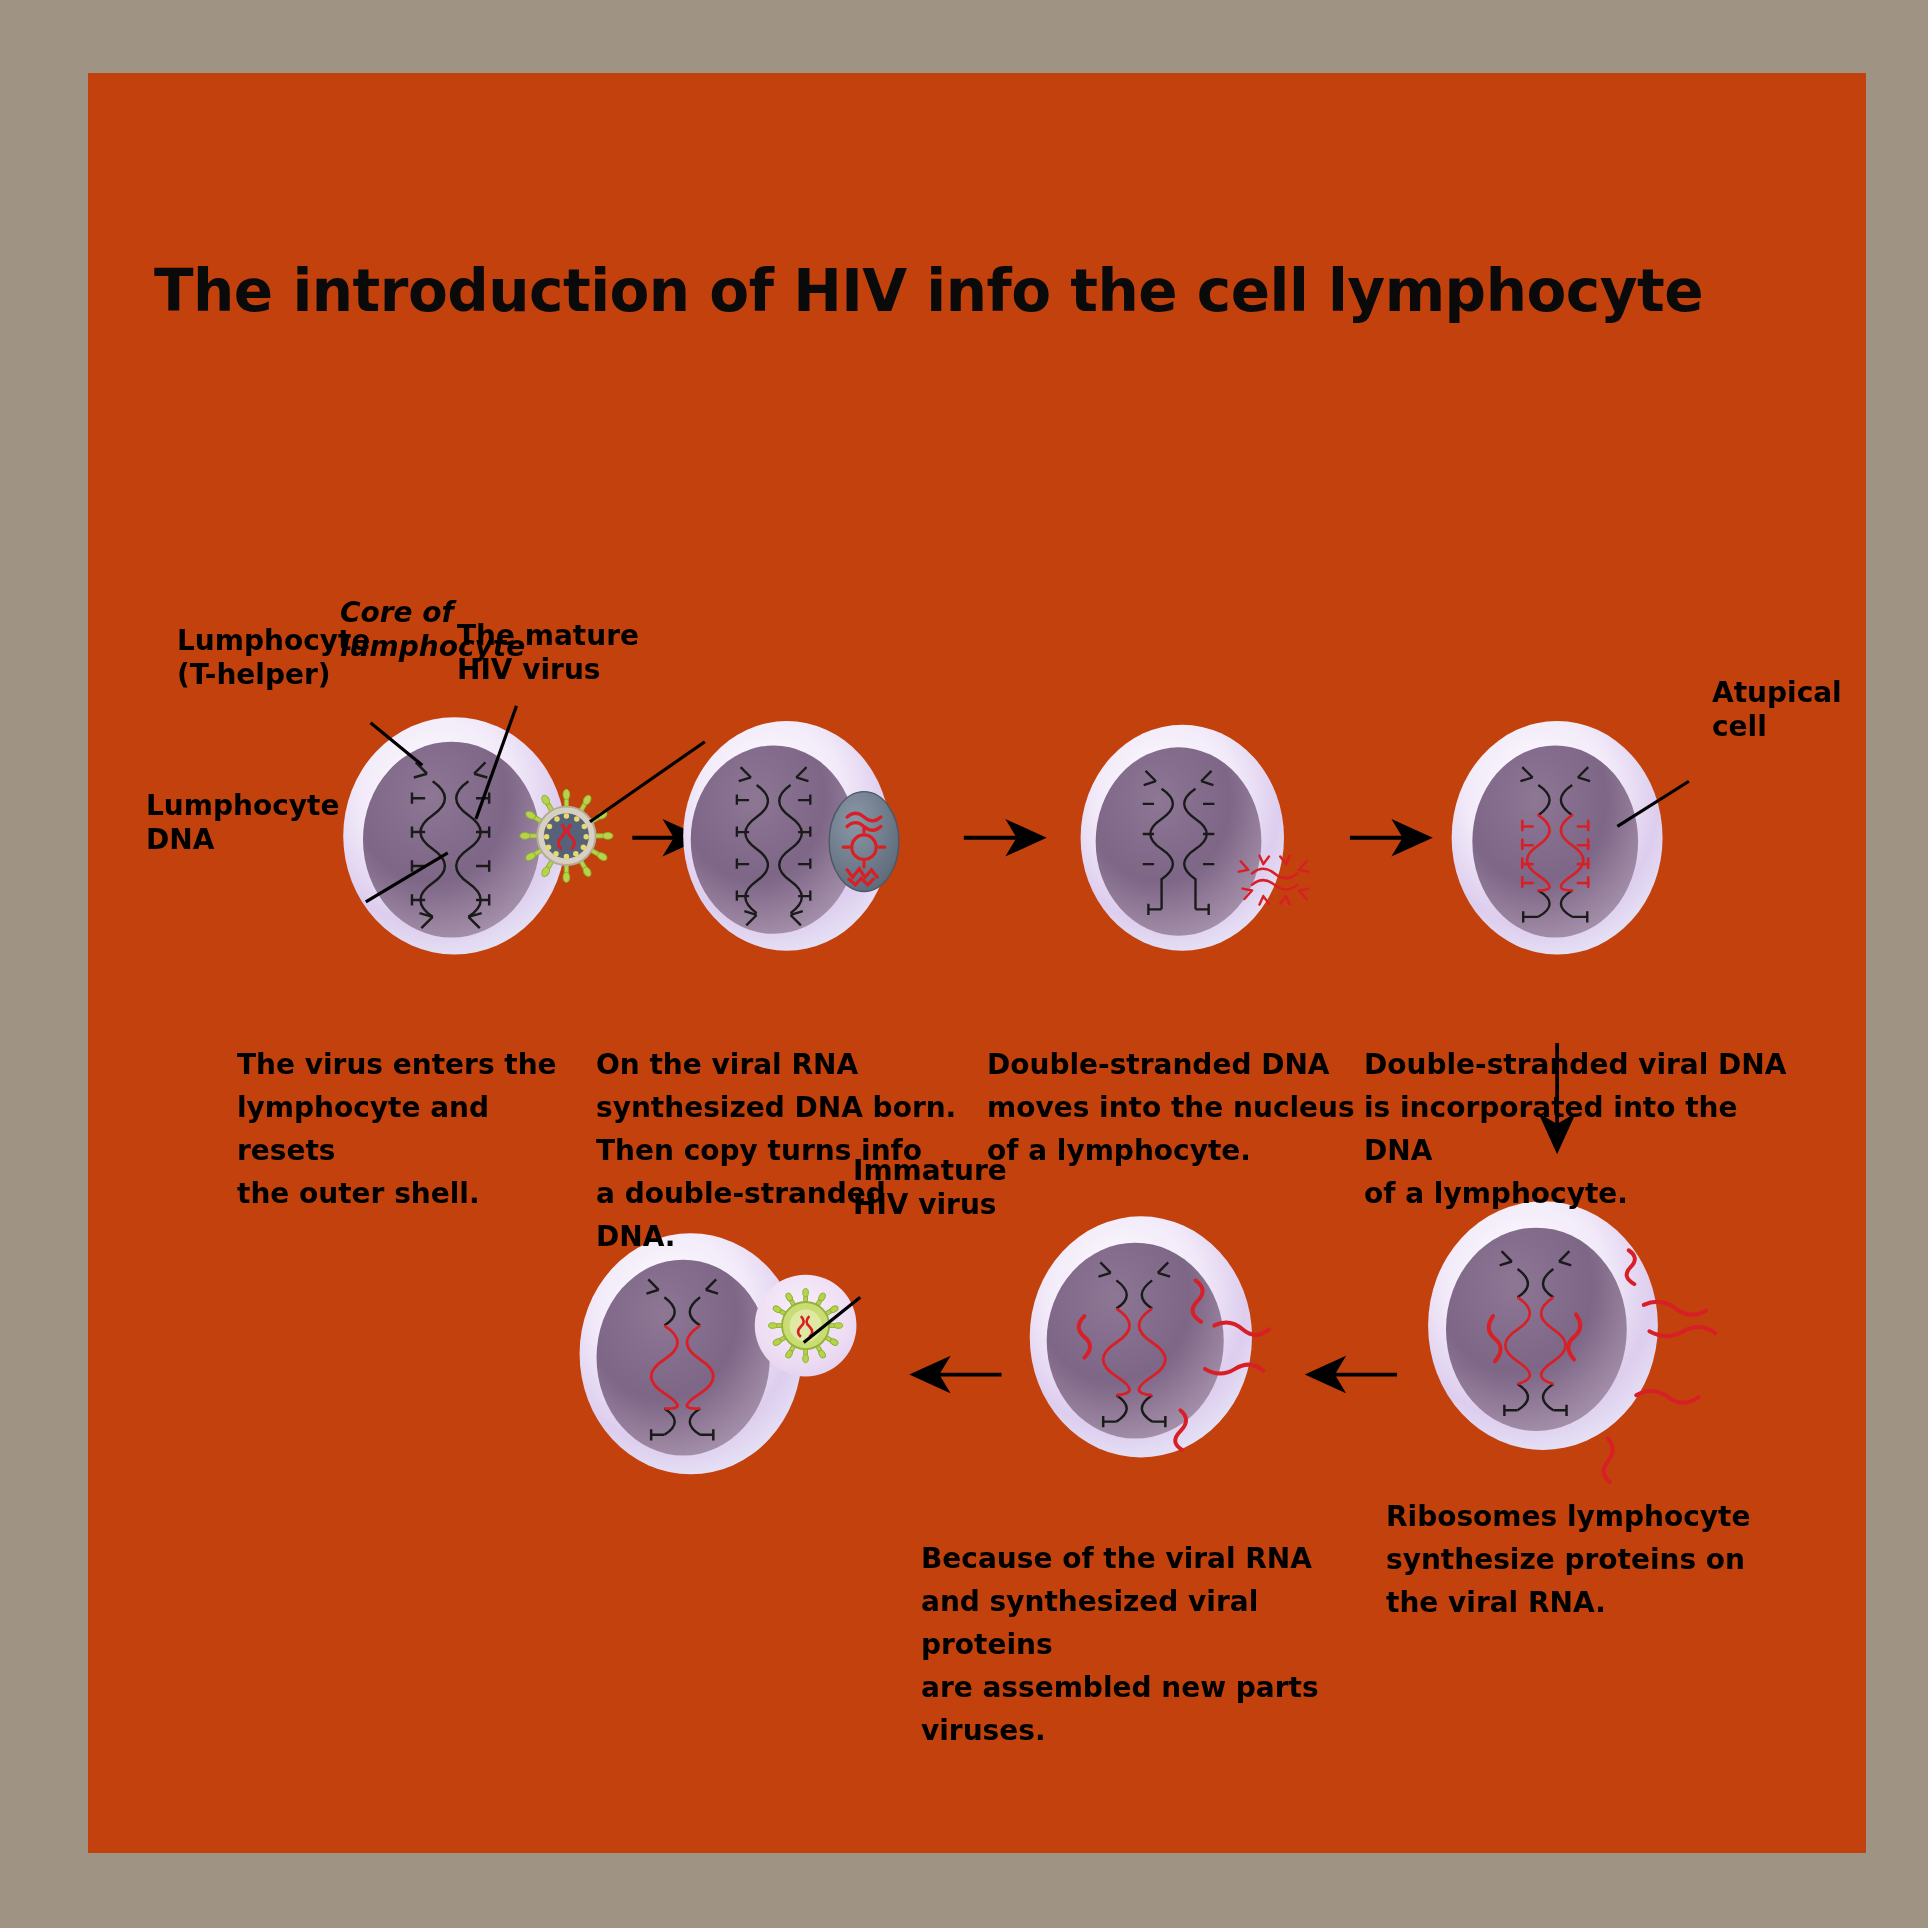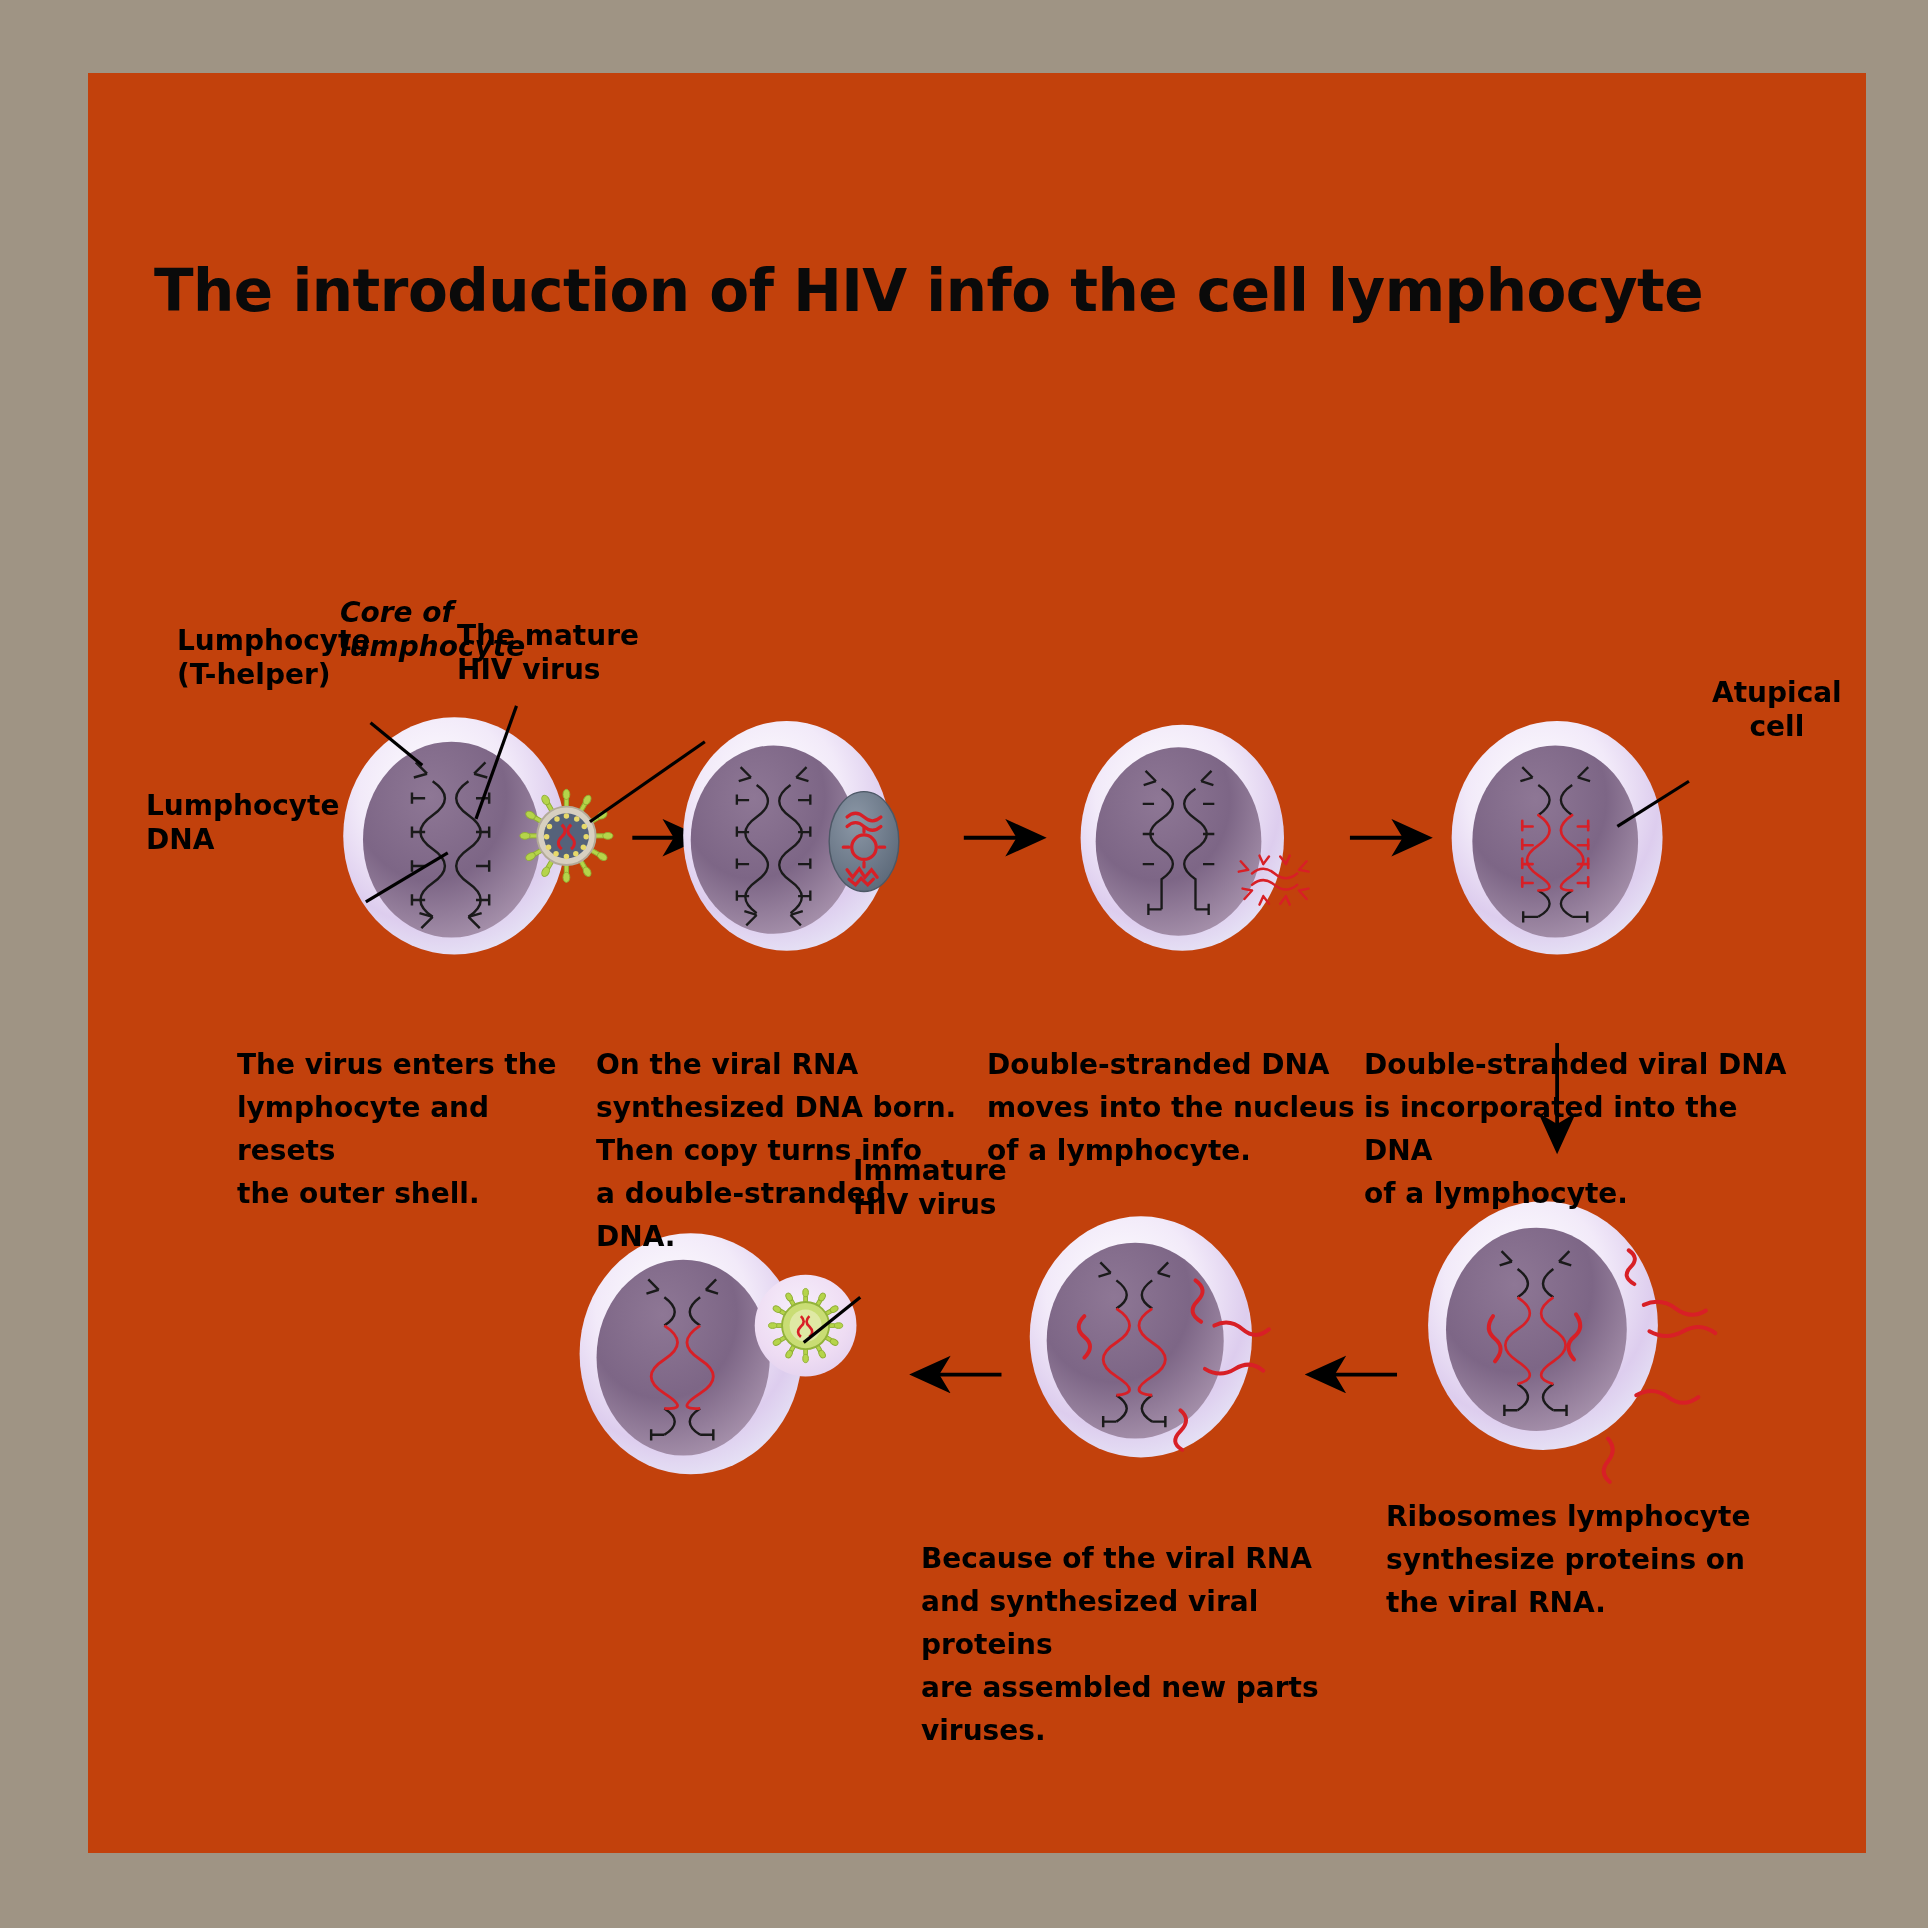--- a/index.html
+++ b/index.html
@@ -404,21 +404,21 @@
 
   <div class="lbl" style="left:252px; top:523px;font-style:italic;">Core of
 lumphocyte</div>
 
   <div class="lbl" style="left:369px; top:546px;">The mature
 HIV virus</div>
 
   <div class="lbl" style="left:58px; top:716px;">Lumphocyte
 DNA</div>
 
-  <div class="lbl" style="left:1624px; top:603px;text-align:center;">Atupical
+  <div class="lbl" style="left:1624px; top:603px;">Atupical
 cell</div>
 
   <div class="lbl" style="left:765px; top:1081px;">Immature
 HIV virus</div>
 
   <div class="cap" style="left:149px; top:970px; width:358px;">The virus enters the
  lymphocyte and resets
  the outer shell.</div>
 
   <div class="cap" style="left:508px; top:970px; width:377px;">On the viral RNA

